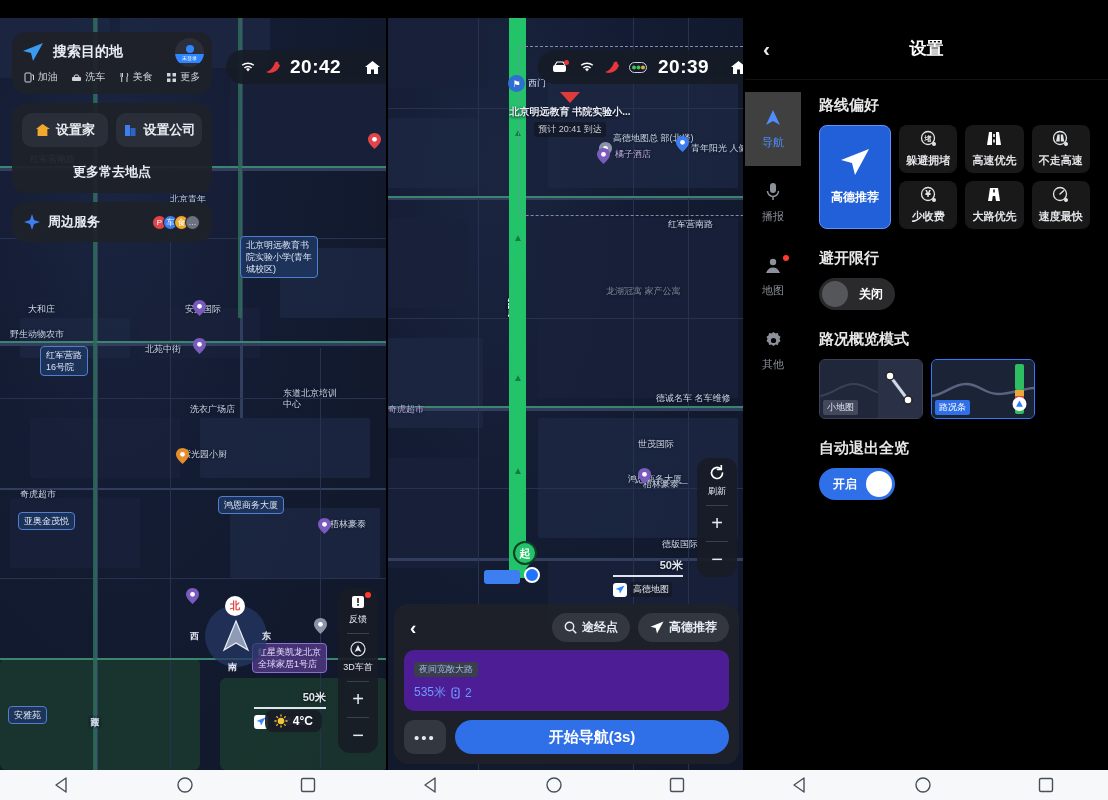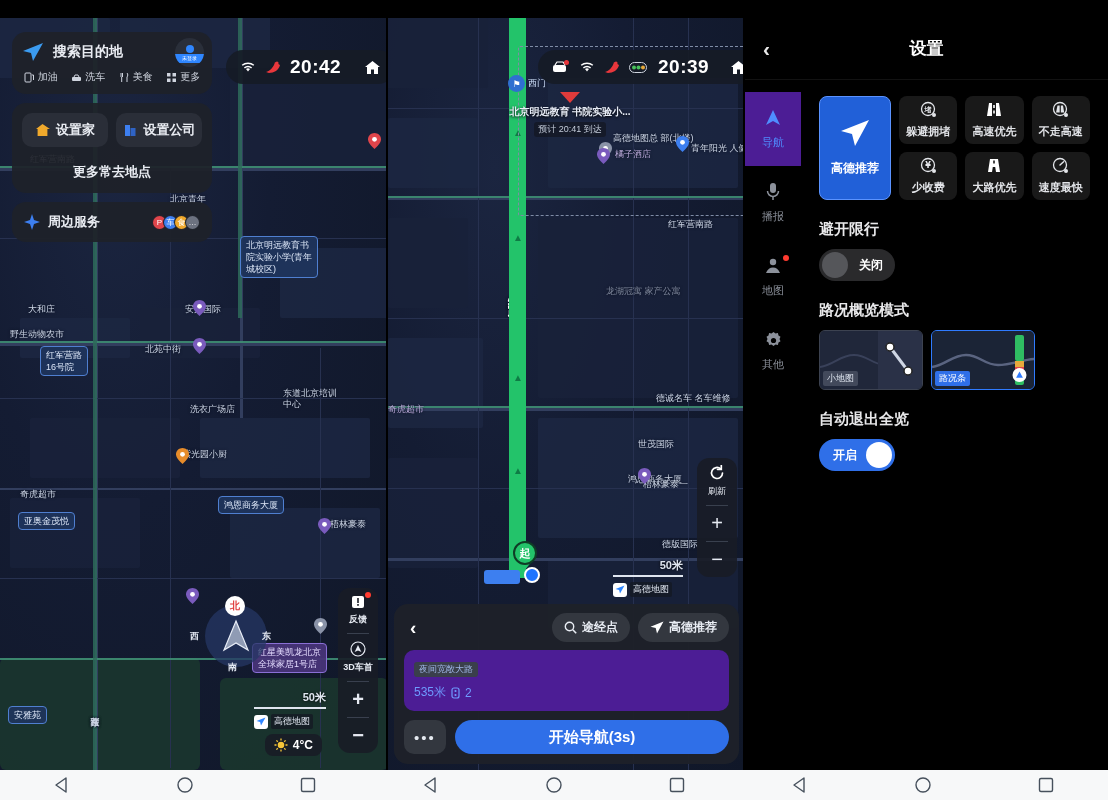--- a/index.html
+++ b/index.html
@@ -224,21 +224,21 @@
   }
   .settings-header .back { position:absolute; left:18px; font-size:21px; font-weight:700; color:#e8e8e8;}
   .settings-body { display:flex; height:690px; }
   .side {
     width:56px; background:#000; padding-top:12px; display:flex; flex-direction:column;
   }
   .side-item {
     height:74px; display:flex; flex-direction:column; align-items:center; justify-content:center;
     gap:5px; color:#8c919b; font-size:11px; position:relative;
   }
-  .side-item.active { background:#4c1d95; color:#4f8dff; }
+  .side-item.active { background:#404040; color:#4f8dff; }
   .side-item .sdot { position:absolute; top:15px; right:12px; width:6px;height:6px;border-radius:50%;background:#ff3b30;}
   .settings-main { flex:1; padding:16px 18px 0 18px; }
   .sec-title { color:#e8e8ea; font-size:15px; font-weight:700; margin-bottom:10px; }
 
   .prefgrid { display:flex; gap:8px; margin-bottom:20px; }
   .prefmain {
     width:72px; background:#2160d8; border:1.5px solid #5b93ff; border-radius:8px;
     display:flex; flex-direction:column; align-items:center; justify-content:center; gap:10px;
     color:#fff; font-size:12px; font-weight:600; height:104px;
   }
@@ -487,21 +487,21 @@
           <span class="dots">
             <span style="background:#e0454b;">P</span>
             <span style="background:#3d7ff0;">车</span>
             <span style="background:#f0a92c;">食</span>
             <span style="background:#6c7280;">…</span>
           </span>
         </div>
       </div>
     </div>
 
-    <div class="tools" style="right:10px;top:570px;font-weight:bold;">
+    <div class="tools" style="right:10px;top:570px;">
       <div class="tool">
         <span class="reddot"></span>
         <span class="glyph">
           <svg width="14" height="14" viewBox="0 0 14 14">
               <rect x="1" y="1" width="12" height="12" rx="2" fill="#fff"></rect>
               <rect x="6.2" y="3" width="1.6" height="5" fill="#1b1f27"></rect>
               <rect x="6.2" y="9" width="1.6" height="1.8" fill="#1b1f27"></rect>
             </svg>
         </span>
         <span>反馈</span>
@@ -531,21 +531,21 @@
       <div class="scalebar"></div>
       <div class="logoline">
         <span class="logomark">
           <svg width="10" height="9" viewBox="0 0 10 9">
               <path d="M9.5 .5L.5 4l3.6 1 .9 3.5z" fill="#2f86ff"></path>
             </svg>
         </span>
         <span class="logotxt">高德地图</span>
       </div>
     </div>
-    <div class="weather" style="right:66px;top:716px;">
+    <div class="weather" style="right:66px;top:692px;">
       <span class="ic">
         <svg width="14" height="14" viewBox="0 0 14 14">
             <circle cx="7" cy="7" r="3.3" fill="#f5c game"></circle>
             <circle cx="7" cy="7" r="3.3" fill="#f6c63a"></circle>
             <g stroke="#f6c63a" stroke-width="1.3">
               <path d="M7 .5v2M7 11.5v2M.5 7h2M11.5 7h2M2.4 2.4l1.4 1.4M10.2 10.2l1.4 1.4M11.6 2.4l-1.4 1.4M3.8 10.2l-1.4 1.4"></path>
             </g>
           </svg>
       </span>
       <span>4°C</span>
@@ -792,20 +792,21 @@
             <svg width="19" height="19" viewBox="0 0 19 19">
                 <path d="M9.5 1l2 1.4 2.4-.4.6 2.4 2 1.4-1 2.2 1 2.2-2 1.4-.6 2.4-2.4-.4-2 1.4-2-1.4-2.4.4-.6-2.4-2-1.4 1-2.2-1-2.2 2-1.4.6-2.4 2.4.4z" fill="#8c919b"></path>
                 <circle cx="9.5" cy="9.5" r="2.6" fill="#000"></circle>
               </svg>
           </span>
           <span>其他</span>
         </div>
       </div>
 
       <div class="settings-main">
+        <div class="sec-title">路线偏好</div>
         <div class="prefgrid">
           <div class="prefmain">
             <span>
               <svg width="30" height="28" viewBox="0 0 30 28">
                   <path d="M29 1L1 12l11 3 3 12z" fill="#fff"></path>
                 </svg>
             </span>
             <span>高德推荐</span>
           </div>
           <div class="prefcols">

